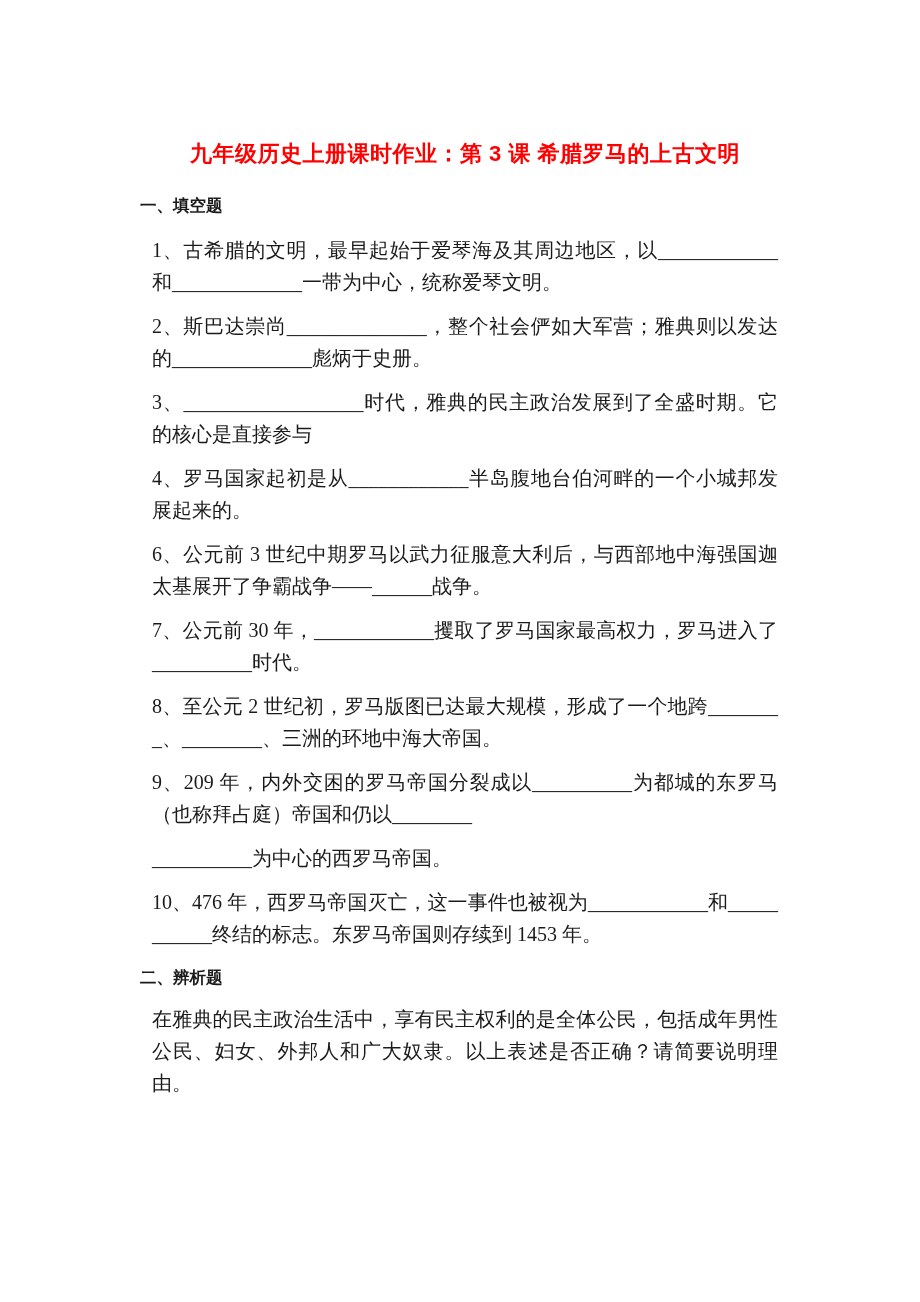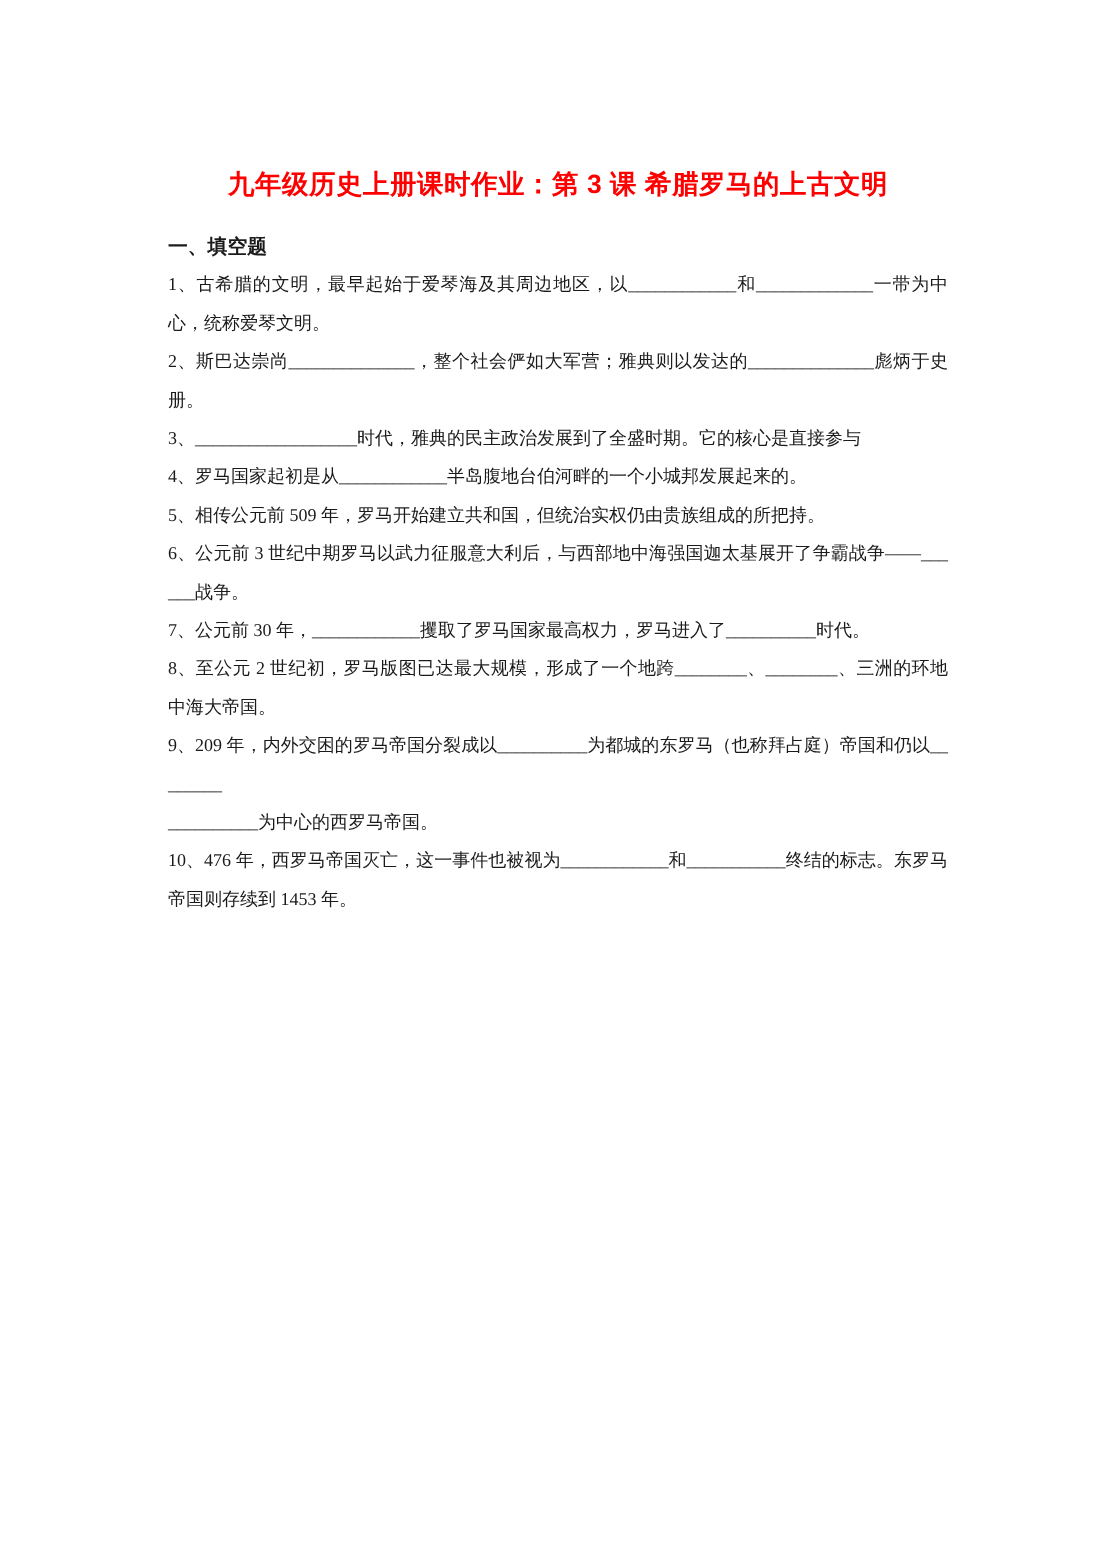--- a/index.html
+++ b/index.html
@@ -30,22 +30,22 @@
     text-align: center;
     letter-spacing: 0.5px;
   }
   .sec-heading {
     margin: 22px 0 0 0;
     font-size: 16.5px;
     line-height: 32px;
     font-weight: bold;
   }
   .para {
-    margin: 0;
-    font-size: 15px;
+    margin: 12px;
+    font-size: 20px;
     line-height: 32px;
     text-align: justify;
     text-justify: inter-character;
     word-break: break-all;
   }
   .sec-2 .sec-heading {
     margin-top: 8px;
   }
   .sec-2 .para {
     margin-top: 9px;
@@ -59,24 +59,28 @@
 
     <h1 class="doc-title">九年级历史上册课时作业：第 3 课 希腊罗马的上古文明</h1>
 
     <div class="sec-1">
       <h2 class="sec-heading">一、填空题</h2>
 
       <p class="para">1、古希腊的文明，最早起始于爱琴海及其周边地区，以____________和_____________一带为中心，统称爱琴文明。</p>
       <p class="para">2、斯巴达崇尚______________，整个社会俨如大军营；雅典则以发达的______________彪炳于史册。</p>
       <p class="para">3、__________________时代，雅典的民主政治发展到了全盛时期。它的核心是直接参与</p>
       <p class="para">4、罗马国家起初是从____________半岛腹地台伯河畔的一个小城邦发展起来的。</p>
-      <p class="para">5、相传公元前 509 年，罗马开始建立共和国，但统治实权仍由贵族组成的所把持。</p>
       <p class="para">6、公元前 3 世纪中期罗马以武力征服意大利后，与西部地中海强国迦太基展开了争霸战争——______战争。</p>
       <p class="para">7、公元前 30 年，____________攫取了罗马国家最高权力，罗马进入了__________时代。</p>
       <p class="para">8、至公元 2 世纪初，罗马版图已达最大规模，形成了一个地跨________、________、三洲的环地中海大帝国。</p>
       <p class="para">9、209 年，内外交困的罗马帝国分裂成以__________为都城的东罗马（也称拜占庭）帝国和仍以________</p>
       <p class="para">__________为中心的西罗马帝国。</p>
       <p class="para">10、476 年，西罗马帝国灭亡，这一事件也被视为____________和___________终结的标志。东罗马帝国则存续到 1453 年。</p>
     </div>
 
+    <div class="sec-2">
+      <h2 class="sec-heading">二、辨析题</h2>
+
+      <p class="para">在雅典的民主政治生活中，享有民主权利的是全体公民，包括成年男性公民、妇女、外邦人和广大奴隶。以上表述是否正确？请简要说明理由。</p>
+    </div>
 
   </div>
 </div>
 
 </body></html>

